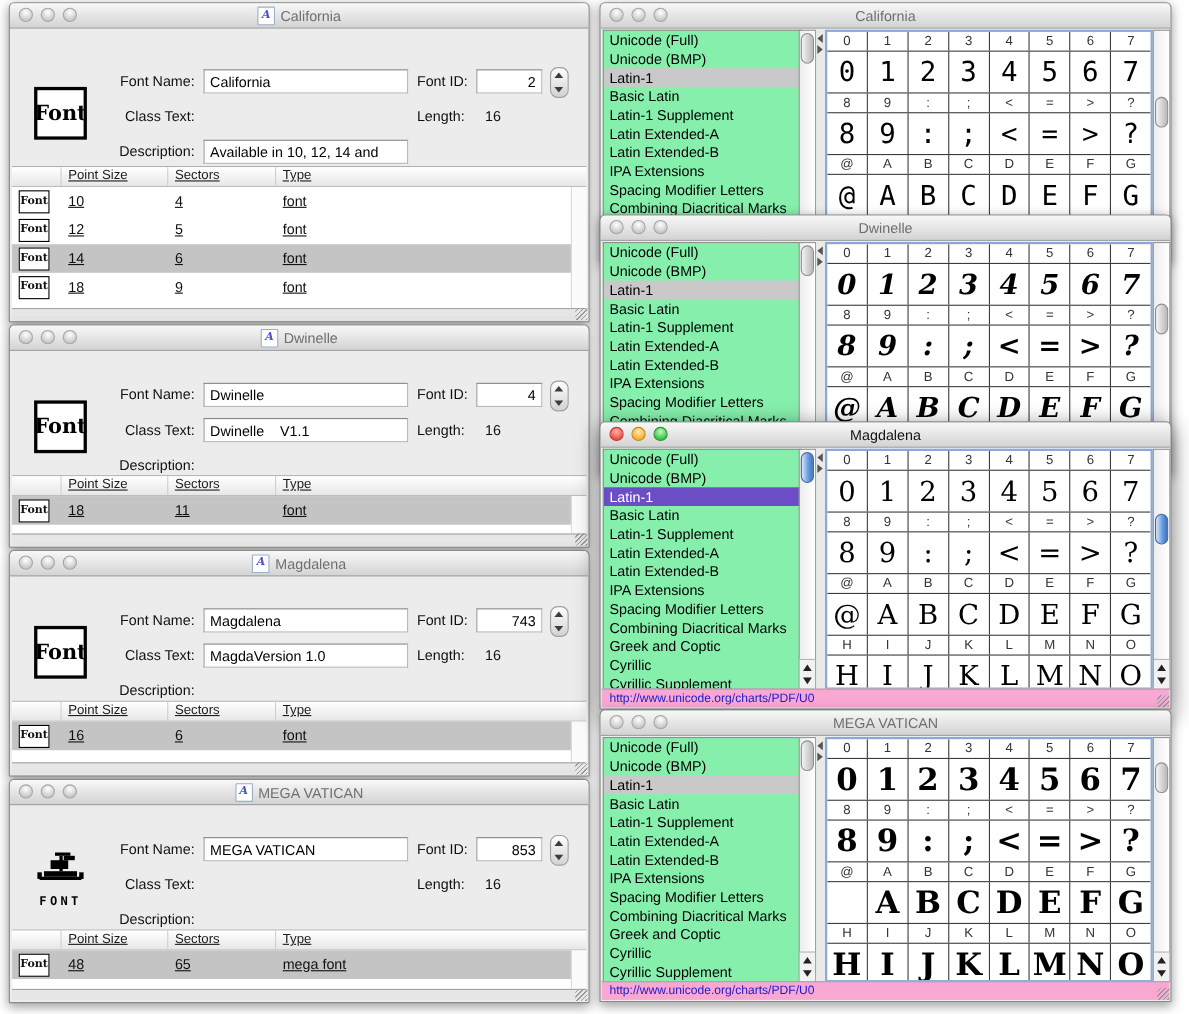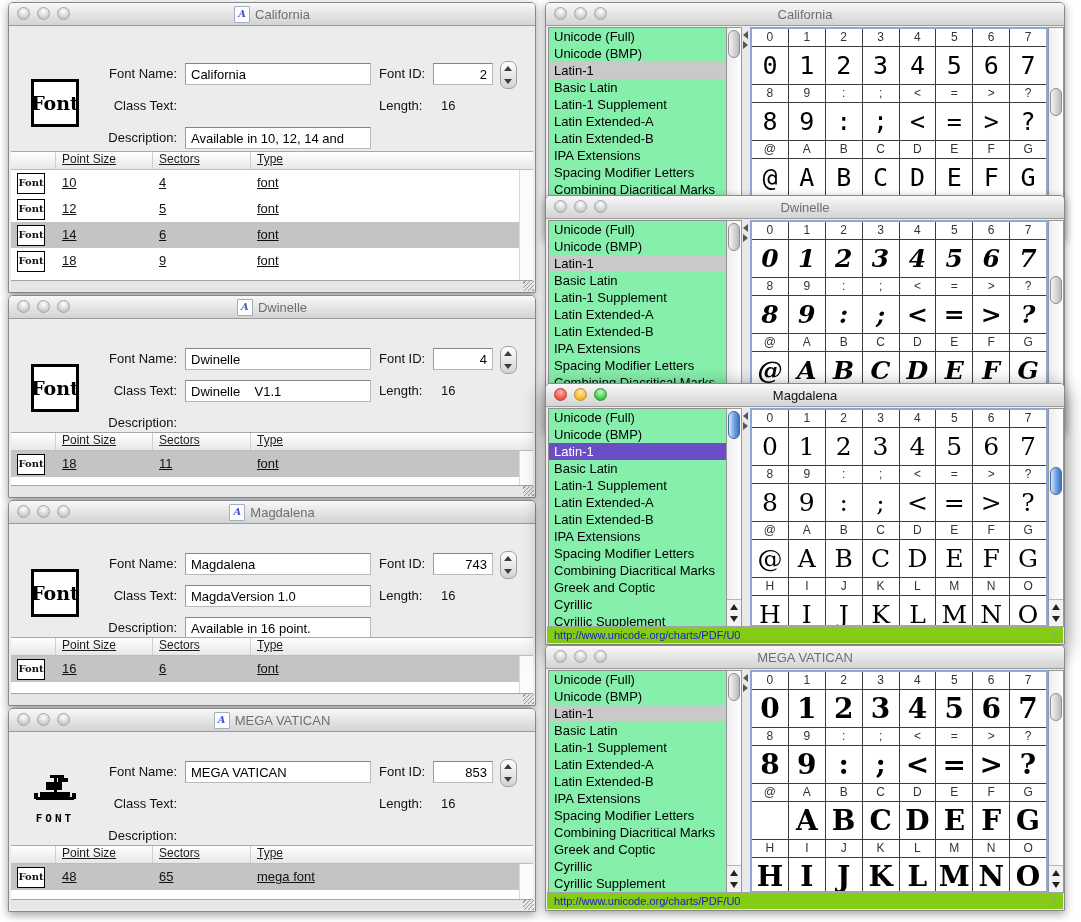--- a/index.html
+++ b/index.html
@@ -89,21 +89,21 @@
   .ghc{flex:1;border-right:1px solid #3c3c3c;font-size:12px;color:#333;text-align:center;line-height:17px;box-sizing:border-box;}
   .ghc:last-child{border-right:none;}
   .grow{display:flex;height:37px;border-bottom:1px solid #3c3c3c;}
   .gcc{flex:1;border-right:1px solid #3c3c3c;display:flex;align-items:center;justify-content:center;
     font-size:25px;color:#000;box-sizing:border-box;}
   .gcc:last-child{border-right:none;}
   .f-cal .gcc{font-family:"DejaVu Sans Mono",monospace;}
   .f-dwi .gcc{font-family:"DejaVu Serif",serif;font-weight:bold;font-style:italic;}
   .f-mag .gcc{font-family:"DejaVu Serif",serif;}
   .f-meg .gcc{font-family:"DejaVu Serif",serif;font-weight:bold;font-size:28px;}
-  .statusbar{position:absolute;left:1px;right:1px;bottom:1px;height:16px;background:#84cc16;border-top:1px solid #a5a5a5;
+  .statusbar{position:absolute;left:1px;right:1px;bottom:1px;height:16px;background:#f9a8d4;border-top:1px solid #a5a5a5;
     font-size:11px;line-height:16px;padding-left:7px;color:#1b1aca;white-space:nowrap;}
 </style>
 </head>
 <body>
 
 <div id="desktop">
 
   <div class="win" style="left:8px;top:2px;width:528px;height:291px;--o:38px;--t:148px;">
     <div class="tb">
       <span class="lights">
@@ -257,21 +257,20 @@
           </span>
       </div>
       <div class="frow r2">
         <label class="flabel">Class Text:</label>
         <input class="finput fname" value="MagdaVersion 1.0" style="">
         <label class="flabel2">Length:</label>
         <span class="lenval">16</span>
       </div>
       <div class="frow r3">
         <label class="flabel">Description:</label>
-        <input class="finput fdesc" value="Available in 16 point." style="">
       </div>
     </div>
     <div class="ltable">
       <div class="thead">
         <span class="tc c0"></span>
         <span class="tc c1">Point Size</span>
         <span class="tc c2">Sectors</span>
         <span class="tc c3">Type</span>
       </div>
       <div class="tbody">

